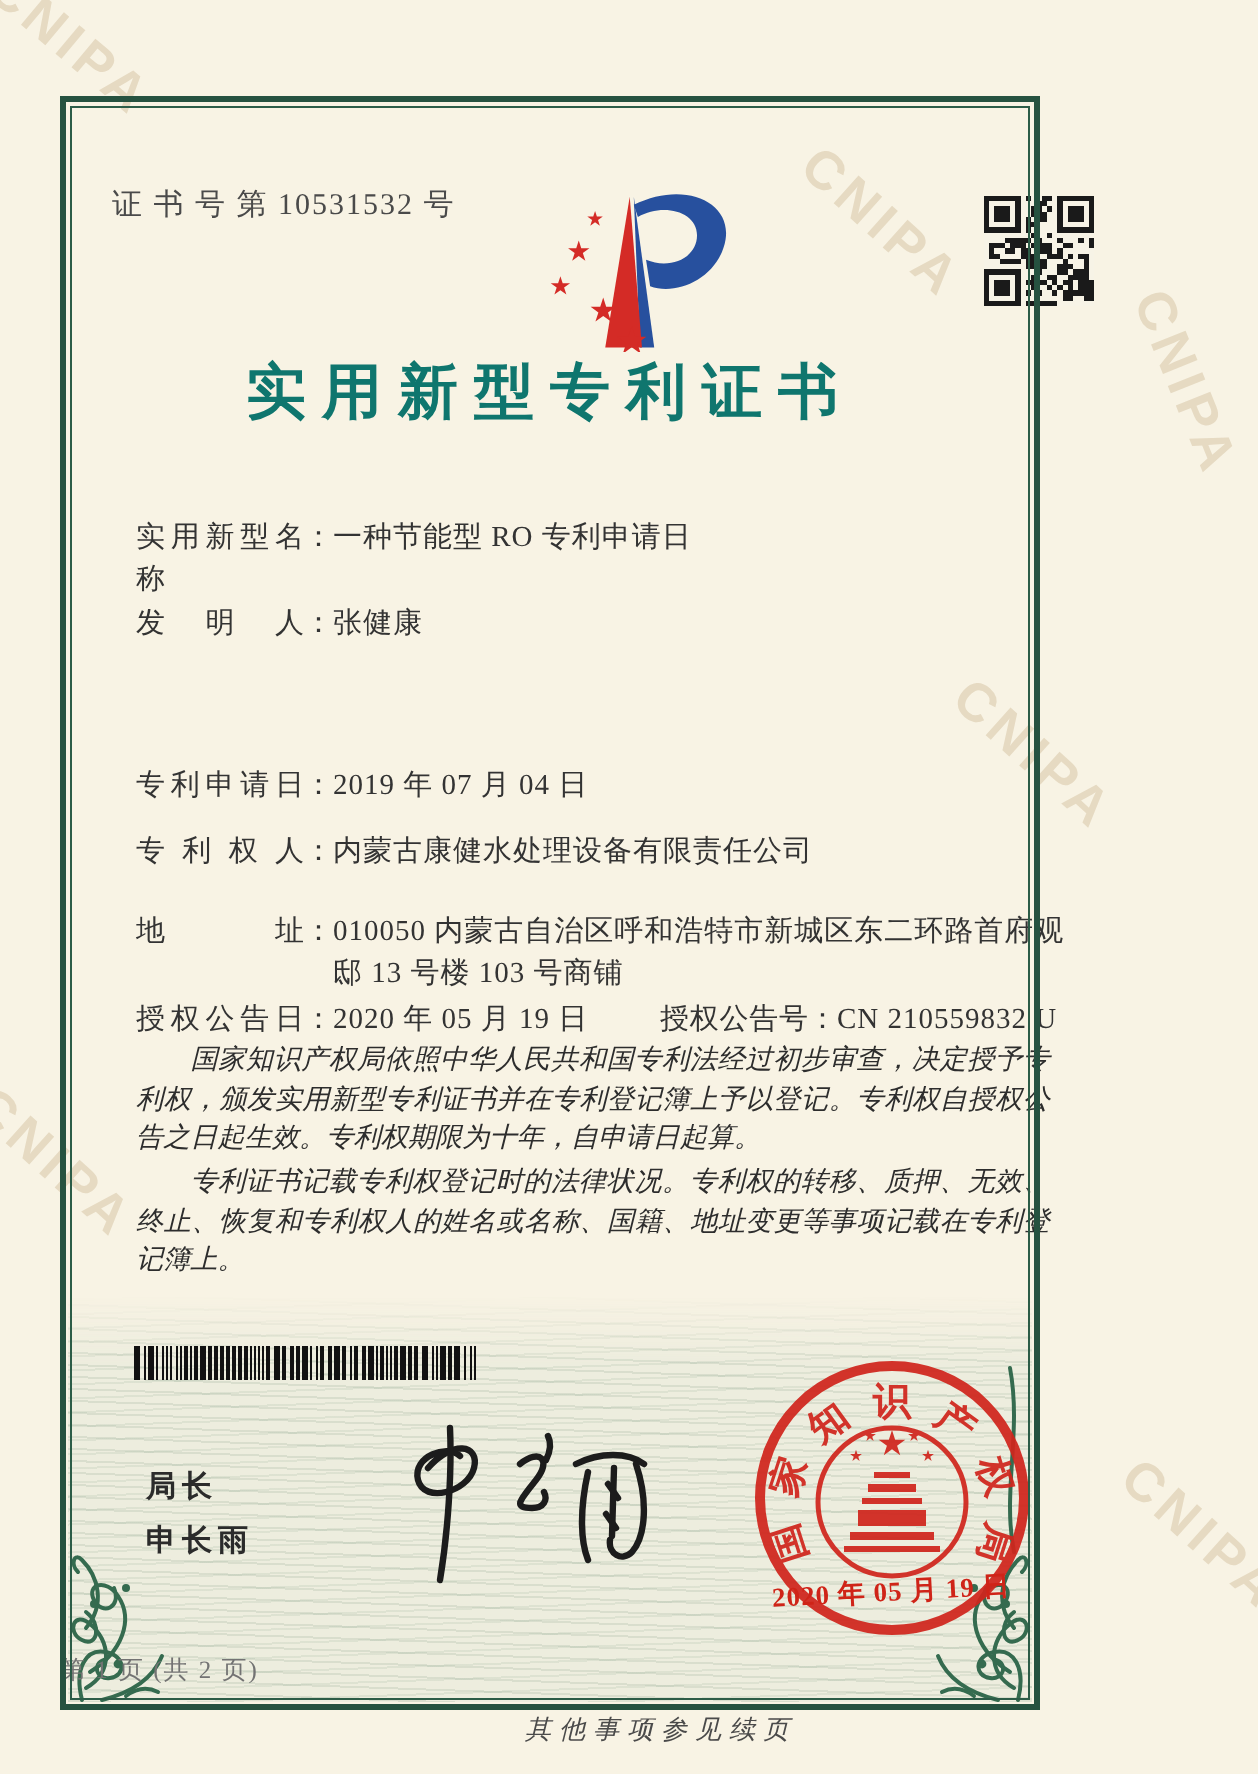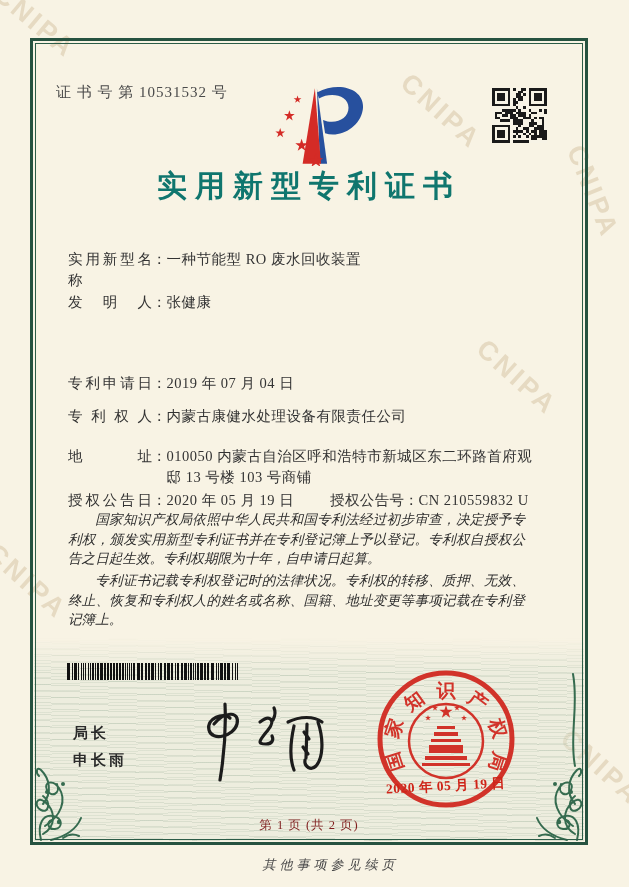--- a/index.html
+++ b/index.html
@@ -10,21 +10,21 @@
     color:#2e2e2e;
   }
   .wm{
     position:absolute;z-index:0;
     font-family:"Liberation Sans","DejaVu Sans",sans-serif;
     font-weight:bold;font-size:27px;letter-spacing:3px;
     color:rgba(202,180,142,.40);user-select:none;white-space:nowrap;
   }
   
   .cert{
-    position:absolute;left:30px;top:38px;width:558px;height:807px;z-index:1;
+    position:absolute;left:30px;top:48px;width:490px;height:807px;z-index:1;
     background:transparent;
   }
   .cert .frame-outer{
     position:absolute;inset:0;border:3px solid #265240;pointer-events:none;z-index:6;
   }
   .cert .frame-inner{
     position:absolute;inset:5px;border:1px solid #2c5c47;pointer-events:none;z-index:6;
   }
   .guilloche{
     position:absolute;left:4px;right:4px;top:600px;bottom:4px;z-index:1;
@@ -56,21 +56,21 @@
   .barcode{position:absolute;left:37px;top:625px;width:173px;height:17px;z-index:3;}
   .signer{position:absolute;left:43px;z-index:3;font-family:"Liberation Sans","DejaVu Sans",sans-serif;
     font-size:15px;font-weight:700;letter-spacing:3px;color:#2b2b2b;}
   .signature{position:absolute;left:150px;top:660px;width:152px;height:88px;z-index:4;}
   .seal{position:absolute;left:345px;top:630px;width:142px;height:142px;z-index:5;opacity:.93;}
   .seal-date{
     position:absolute;left:356px;top:739px;width:130px;z-index:5;
     font-size:13.5px;font-weight:bold;color:#cf2418;letter-spacing:.5px;
     transform:rotate(-3deg);white-space:nowrap;
   }
-  .page-num{position:absolute;left:0;right:0;top:779px;z-index:3;text-align:center;font-size:12.5px;color:#7f1d1d;letter-spacing:1px;}
+  .page-num{position:absolute;left:0;right:0;top:779px;z-index:3;font-size:12.5px;color:#737373;letter-spacing:1px;}
   .ornament{position:absolute;z-index:2;}
   .orn-left{left:3px;bottom:3px;width:90px;height:110px;}
   .orn-right{right:3px;bottom:3px;width:90px;height:170px;}
   .footer-note{
     position:absolute;left:0;right:0;top:856px;z-index:1;text-align:center;
     font-size:13px;letter-spacing:4px;color:#4a4a4a;font-style:italic;padding-left:32px;
   }
   svg{display:block;}
 </style>
 </head>
@@ -255,21 +255,21 @@
       <rect x="15" y="1" width="5" height="5" fill="#f7f3e6"></rect>
       <rect x="16" y="2" width="3" height="3" fill="#1a1a1a"></rect>
       <rect x="0" y="14" width="7" height="7" fill="#1a1a1a"></rect>
       <rect x="1" y="15" width="5" height="5" fill="#f7f3e6"></rect>
       <rect x="2" y="16" width="3" height="3" fill="#1a1a1a"></rect>
     </svg>
 
   <div class="title">实用新型专利证书</div>
 
   <div class="frow" style="top:211px">
-    <span class="flabel">实用新型名称</span><span class="fcolon">：</span><span class="fvalue">一种节能型 RO 废水回收装置</span>
+    <span class="flabel">实用新型名称</span><span class="fcolon">：</span><span class="fvalue">一种节能型 RO 专利申请日</span>
   </div>
   <div class="frow" style="top:254px">
     <span class="flabel">发明人</span><span class="fcolon">：</span><span class="fvalue">张健康</span>
   </div>
   <div class="frow" style="top:335px">
     <span class="flabel">专利申请日</span><span class="fcolon">：</span><span class="fvalue">2019 年 07 月 04 日</span>
   </div>
   <div class="frow" style="top:368px">
     <span class="flabel">专利权人</span><span class="fcolon">：</span><span class="fvalue">内蒙古康健水处理设备有限责任公司</span>
   </div>

